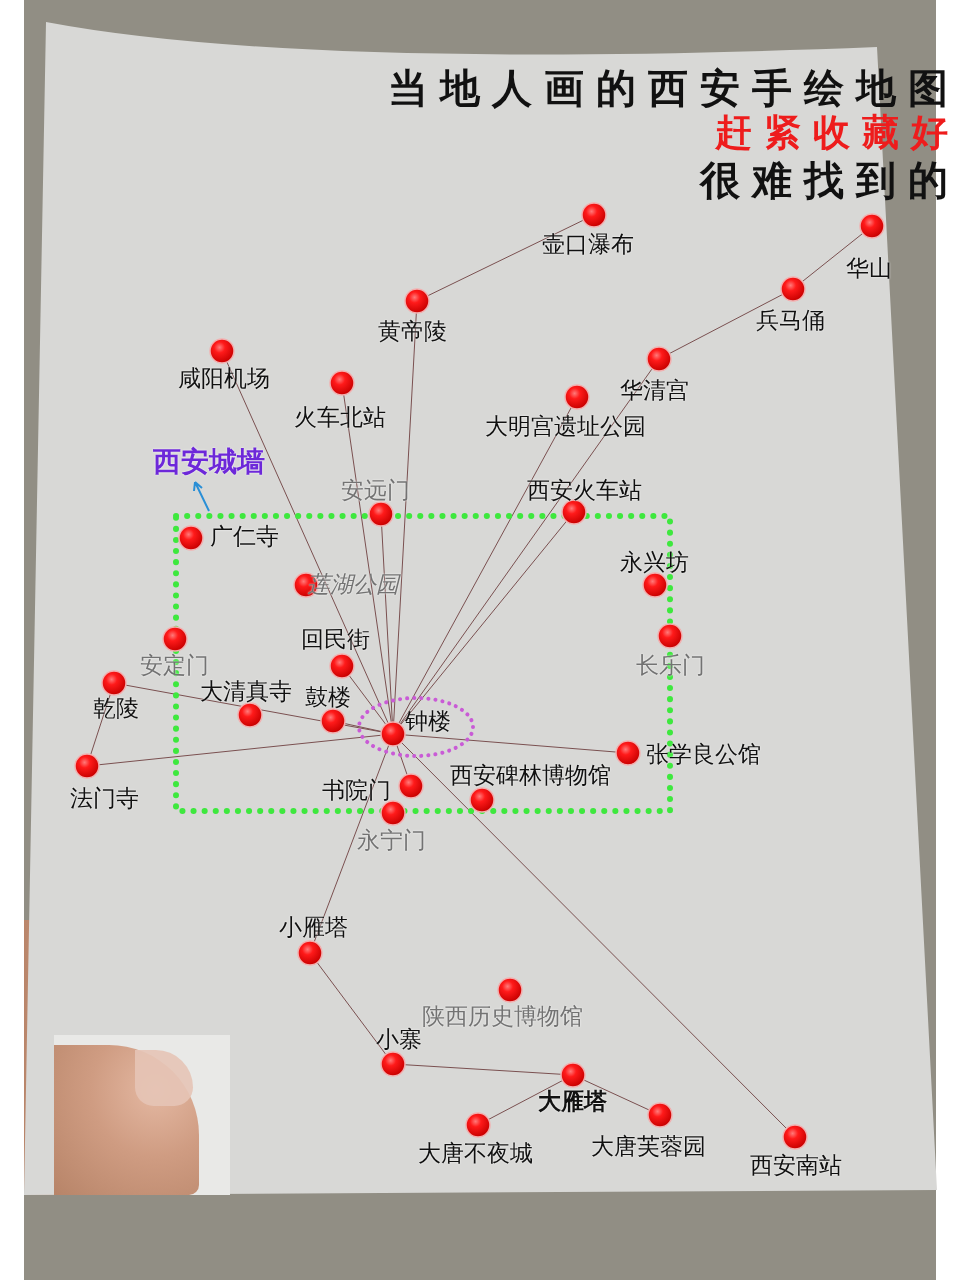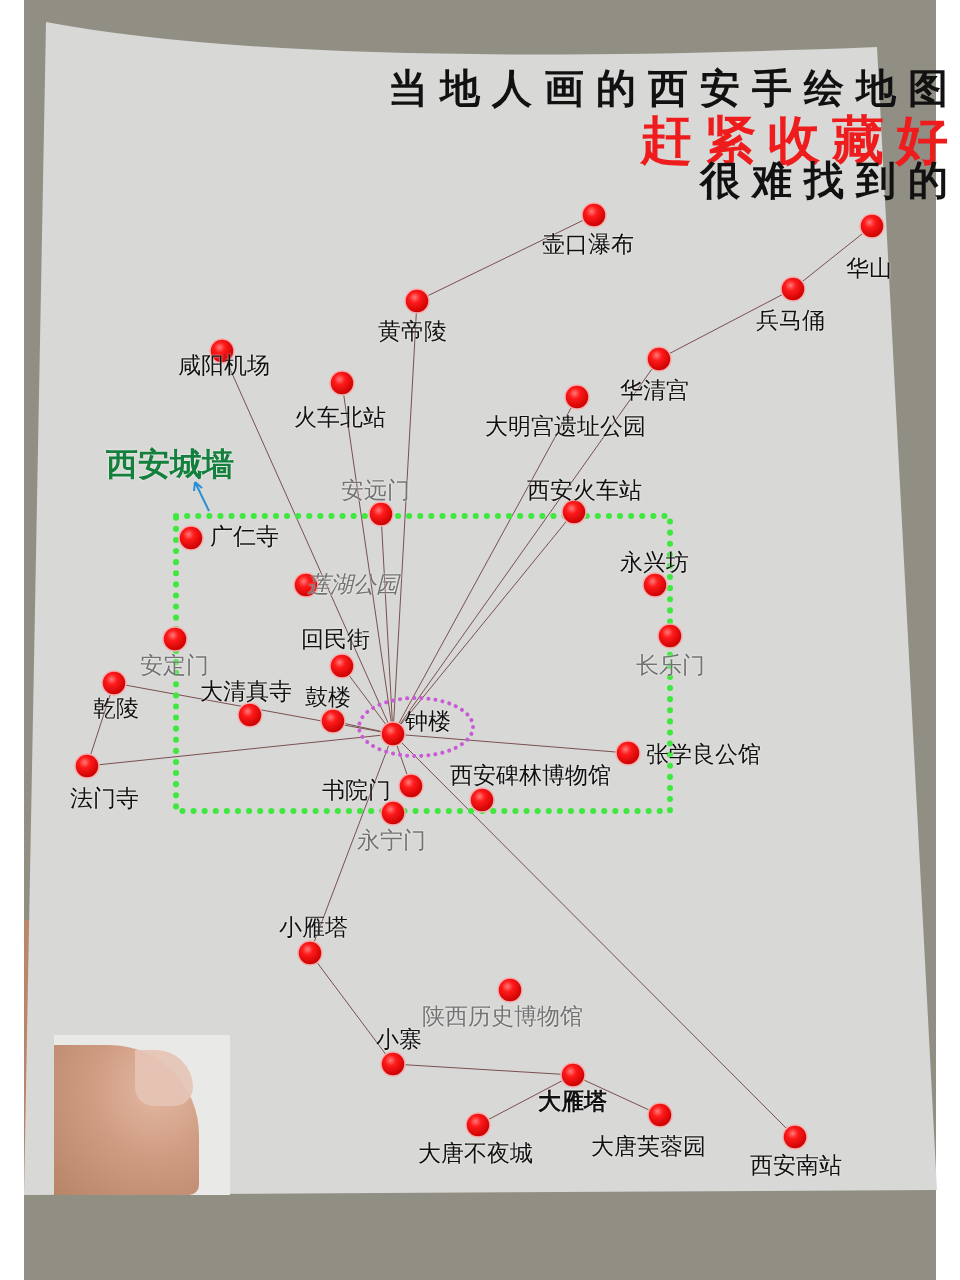--- a/index.html
+++ b/index.html
@@ -29,28 +29,28 @@
   .thumb-nail {
     position: absolute; left: 135px; top: 1050px; width: 58px; height: 56px;
     background: #e6c4b6; border-radius: 0 40px 20px 20px; opacity: .9;
   }
   svg.map { position: absolute; left: 0; top: 0; }
   .title {
     position: absolute; left: 0; width: 960px; text-align: right;
     font-weight: bold; letter-spacing: 12px; line-height: 1;
   }
   .t1 { top: 68px; font-size: 40px; color: #111; }
-  .t2 { top: 114px; font-size: 52px; color: #ee1c1c; }
+  .t2 { top: 114px; font-size: 37px; color: #ee1c1c; }
   .t3 { top: 160px; font-size: 40px; color: #111; }
   .lbl {
     position: absolute; font-size: 23px; white-space: nowrap; line-height: 1;
     color: #111; text-shadow: 0 0 2px #fff;
   }
   .lbl.gate { color: #737373; }
-  .lbl.wall { color: #15803d; font-size: 32px; font-weight: bold; }
+  .lbl.wall { color: #6d28d9; font-size: 28px; font-weight: bold; margin-left: 47px; }
 </style>
 </head>
 <body>
 
 <div class="backdrop"></div>
 <div class="thumb-area"></div>
 
 <svg class="map" width="960" height="1280" viewBox="0 0 960 1280">
   <defs>
     <radialGradient id="ball" cx="40%" cy="35%" r="65%">
@@ -133,21 +133,21 @@
 <div class="title t2">赶紧收藏好</div>
 <div class="title t3">很难找到的</div>
 
 <div class="lbl wall" style="left:106px;top:448px;">西安城墙</div>
 
 <div id="labels">
     <div class="lbl" style="left: 542px; top: 233px;">壶口瀑布</div>
     <div class="lbl" style="left: 846px; top: 257px;">华山</div>
     <div class="lbl" style="left: 756px; top: 309px;">兵马俑</div>
     <div class="lbl" style="left: 378px; top: 320px;">黄帝陵</div>
-    <div class="lbl" style="left: 178px; top: 354px;">咸阳机场</div>
+    <div class="lbl" style="left: 178px; top: 367px;">咸阳机场</div>
     <div class="lbl" style="left: 620px; top: 379px;">华清宫</div>
     <div class="lbl" style="left: 294px; top: 406px;">火车北站</div>
     <div class="lbl" style="left: 485px; top: 415px;">大明宫遗址公园</div>
     <div class="lbl gate" style="left: 341px; top: 479px;">安远门</div>
     <div class="lbl" style="left: 527px; top: 479px;">西安火车站</div>
     <div class="lbl" style="left: 210px; top: 525px;">广仁寺</div>
     <div class="lbl gate" style="left: 307px; top: 573px; font-style: italic;">莲湖公园</div>
     <div class="lbl" style="left: 620px; top: 551px;">永兴坊</div>
     <div class="lbl gate" style="left: 140px; top: 654px;">安定门</div>
     <div class="lbl gate" style="left: 636px; top: 654px;">长乐门</div>

